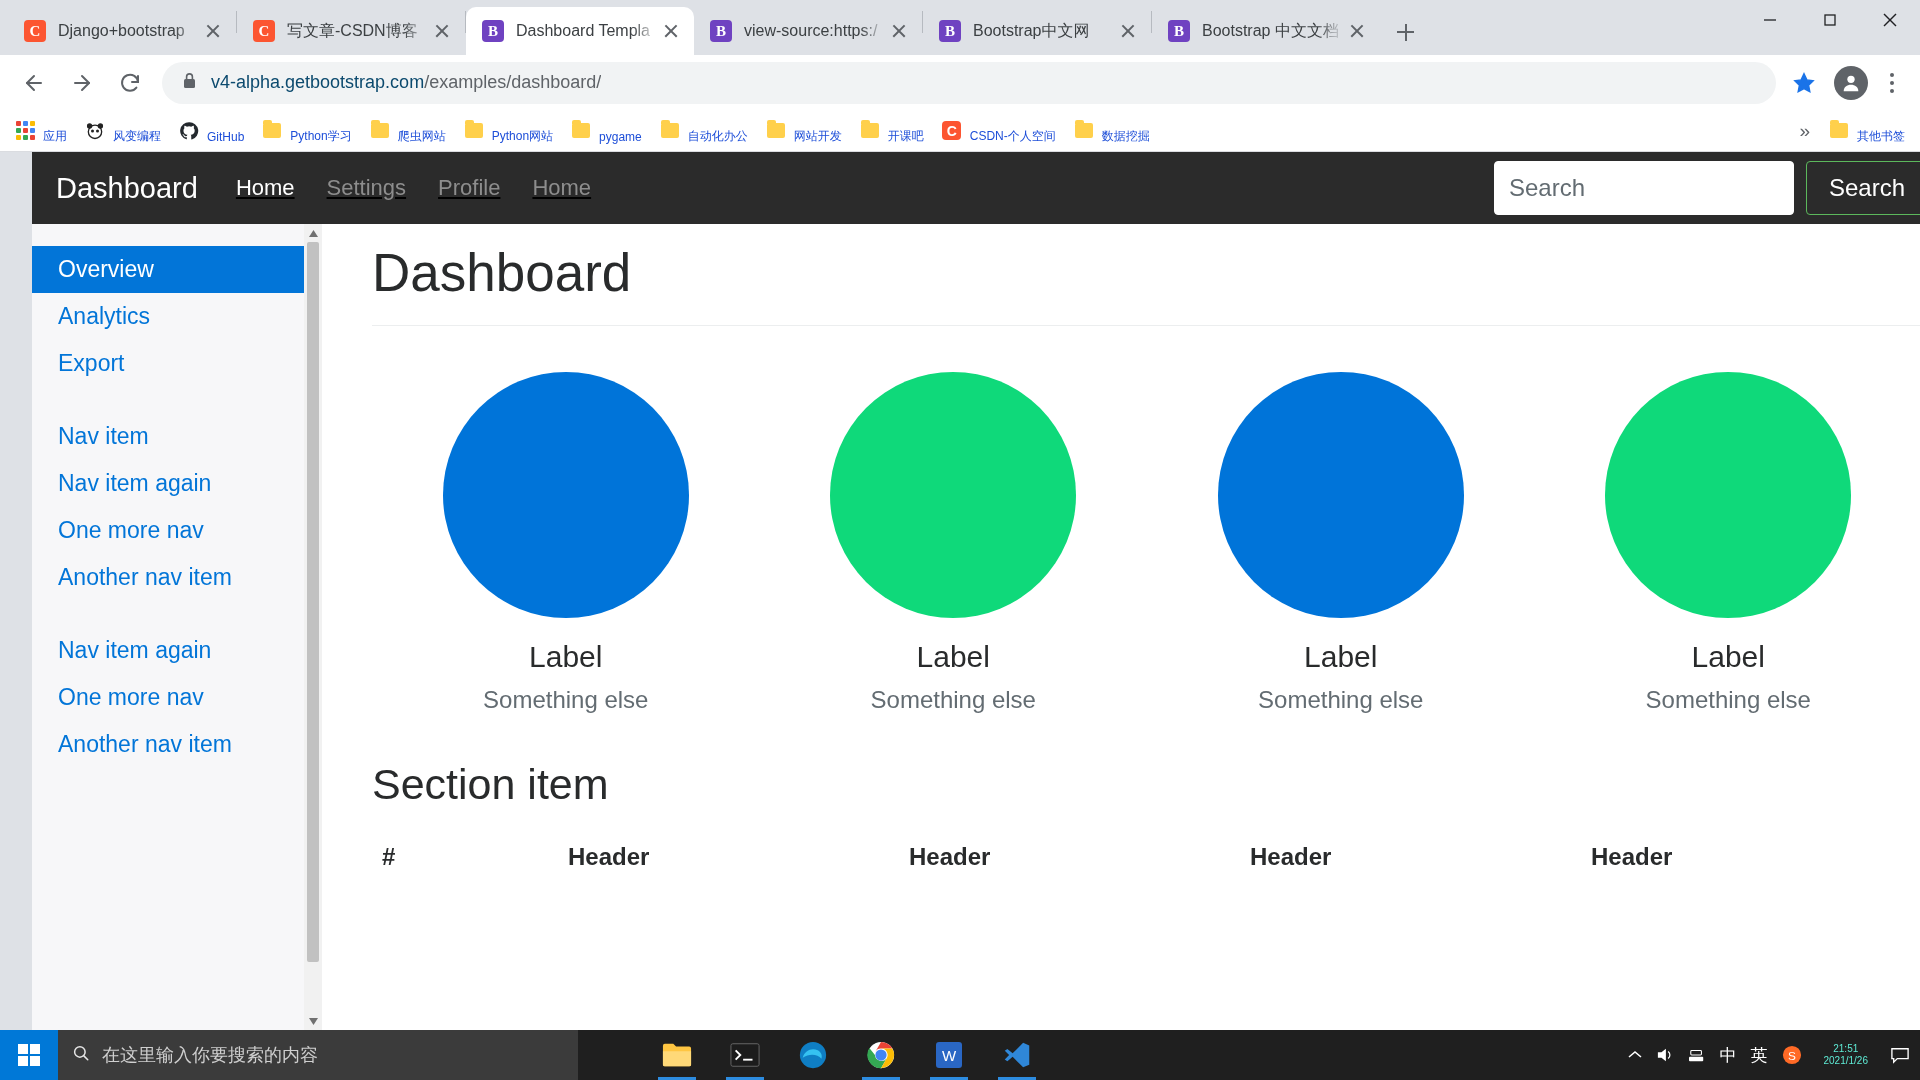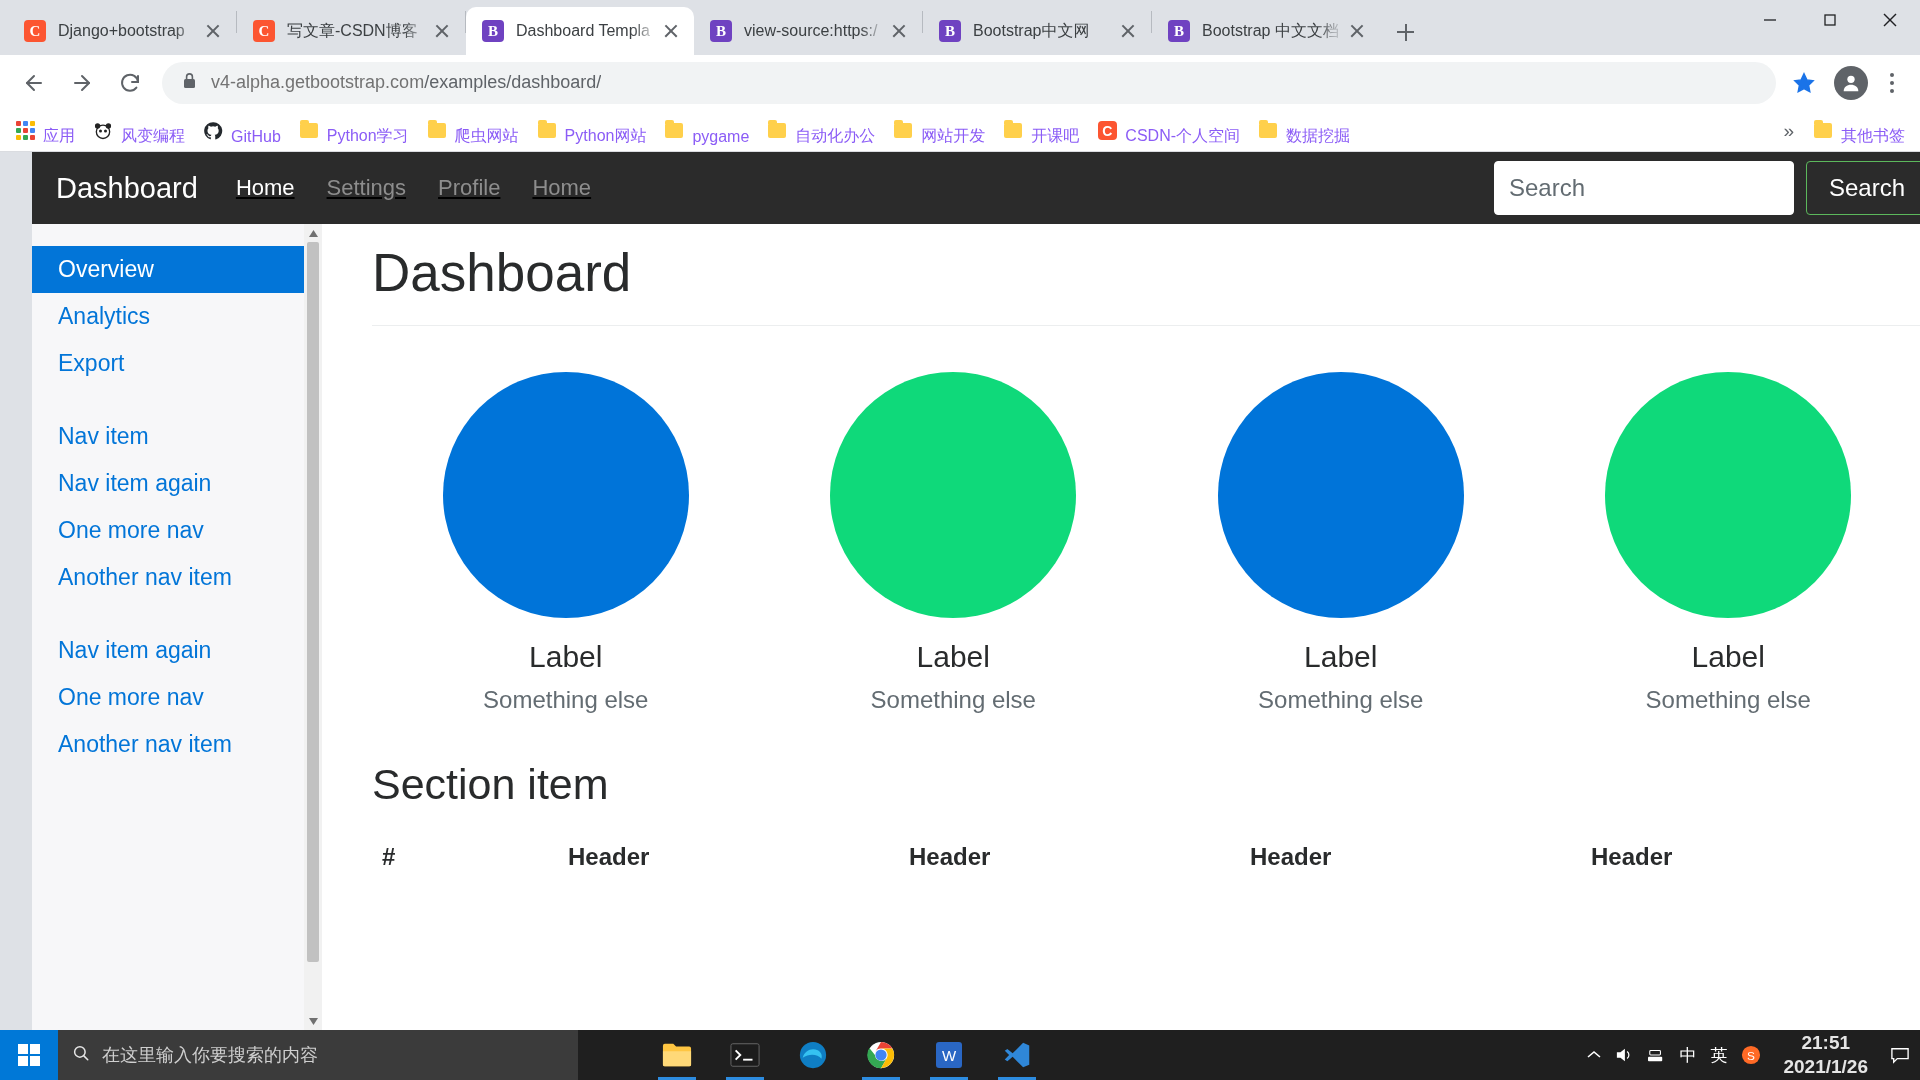--- a/index.html
+++ b/index.html
@@ -51,35 +51,35 @@
 
   
   .omnirow { height:55px; background:#fff; display:flex; align-items:center; padding:0 10px; }
   .navbtn { width:42px; height:42px; margin:0 3px; display:flex; align-items:center; justify-content:center; border-radius:50%; }
   .omnibox {
     flex:1 1 auto; height:42px; background:#f1f3f4; border-radius:21px; display:flex; align-items:center;
     padding:0 14px; margin:0 8px; min-width:0;
   }
   .omnibox .lock { margin:0 14px 0 6px; }
   .urltext { font-size:18px; color:#5f6368; white-space:nowrap; overflow:hidden; }
-  .urltext b { color:#737373; font-weight:normal; }
+  .urltext b { color:#0c4a6e; font-weight:normal; }
   .star { width:40px; height:40px; display:flex; align-items:center; justify-content:center; }
   .profile-av { width:34px; height:34px; border-radius:50%; background:#5f6368; margin:0 6px 0 10px;
                 display:flex; align-items:center; justify-content:center; }
   .kebab { width:36px; height:40px; display:flex; flex-direction:column; align-items:center; justify-content:center; gap:4px; }
   .kebab i { width:4px; height:4px; border-radius:50%; background:#5f6368; display:block; }
 
   
   .bmbar { height:42px; background:#fff; display:flex; align-items:center; padding:0 6px;
            border-bottom:1px solid #dadce0; position:relative; }
   .bm { display:flex; align-items:center; height:32px; padding:0 9px; border-radius:4px; white-space:nowrap; }
   .bm .bmicon { width:20px; height:20px; margin-right:8px; flex:0 0 20px; display:flex; align-items:center; justify-content:center; }
   .folder { width:18px; height:15px; background:#ffd04b; border-radius:2px; position:relative; }
   .folder::before { content:""; position:absolute; left:0; top:-3px; width:9px; height:4px; background:#ffd04b; border-radius:2px 2px 0 0; }
-  .bm .bmlabel { font-size:16px; color:#8b5cf6;margin-top:12px; }
+  .bm .bmlabel { font-size:12px; color:#1d4ed8;margin-top:12px; }
   .apps-grid { display:grid; grid-template-columns:repeat(3,5px); grid-template-rows:repeat(3,5px); gap:2px; }
   .apps-grid i { display:block; width:5px; height:5px; border-radius:1px; }
   .chev-more { margin-left:auto; padding:0 10px; font-size:19px; color:#5f6368; }
 
   
   #page { position:absolute; left:0; top:152px; width:1920px; height:878px; background:#fff; overflow:hidden;margin-left:32px; }
 
   
   .bs-navbar { height:72px; background:#2b2b2b; display:flex; align-items:center; padding:0 24px 0 24px; }
   .brand { color:#fff; font-size:29px; margin-right:22px; white-space:nowrap; }
@@ -135,21 +135,21 @@
   #taskbar { position:absolute; left:0; top:1030px; width:1920px; height:50px; background:#1f1f1f; display:flex; align-items:center; }
   .startbtn { width:58px; height:50px; display:flex; align-items:center; justify-content:center; background:#0078d7; }
   .tb-search {
     width:520px; height:50px; background:#3b3b3b; display:flex; align-items:center; padding:0 14px; gap:12px;
   }
   .tb-search .txt { font-size:18px; color:#cfcfcf; }
   .tb-apps { display:flex; align-items:center; gap:10px; margin-left:70px; }
   .tb-app { width:58px; height:50px; display:flex; align-items:center; justify-content:center; position:relative; }
   .tb-app .underline { position:absolute; bottom:0; left:10px; width:38px; height:3px; background:#2d8ce0; }
   .tray { margin-left:auto; display:flex; align-items:center; gap:14px; padding-right:10px; color:#fff; font-size:16px; }
-  .clock { text-align:center; line-height:1.25; font-size:19px; color:#e5e5e5; padding:0 8px;font-weight:bold; }
+  .clock { text-align:center; line-height:1.25; font-size:10px; color:#5eead4; padding:0 8px; }
   .tray-ico { display:flex; align-items:center; justify-content:center; color:#fff; }
 </style>
 </head>
 <body>
 
 <div id="chrome-window">
 
   <div class="tabstrip">
 
     <div class="tab">

